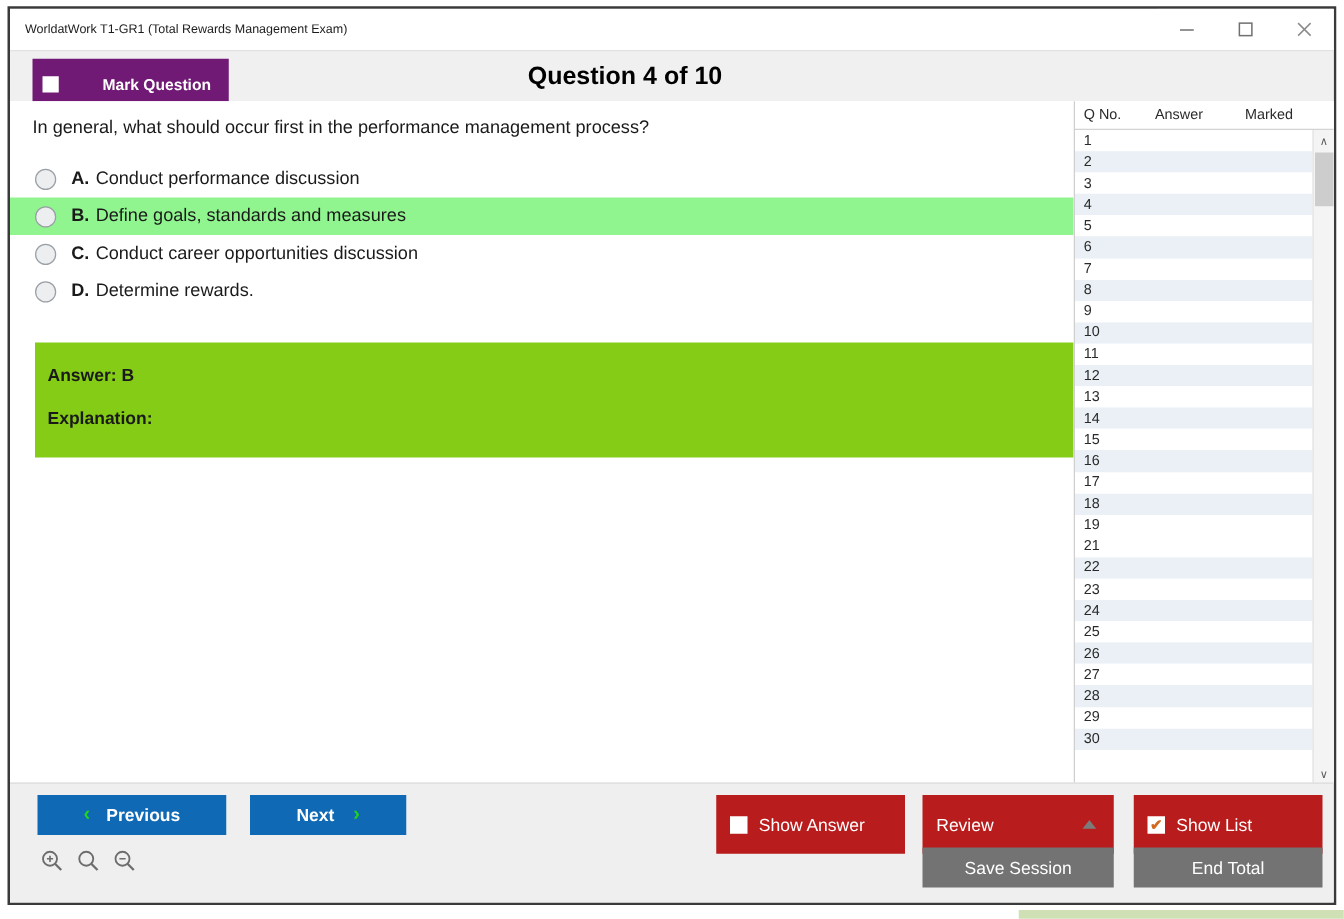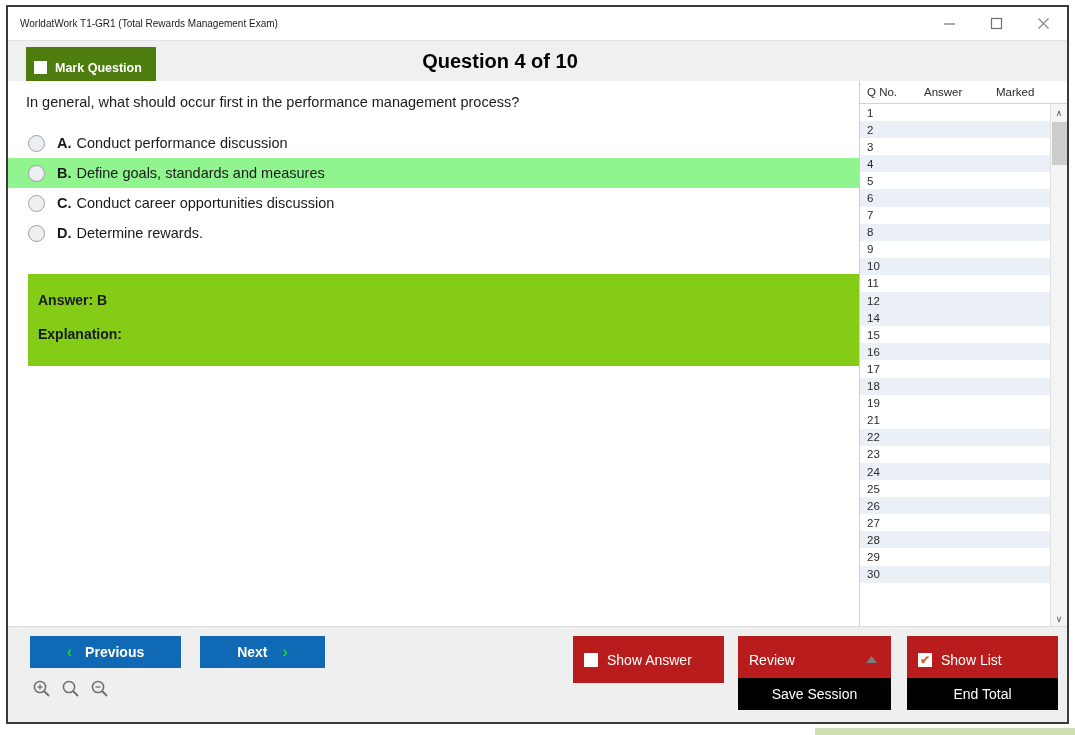--- a/index.html
+++ b/index.html
@@ -63,29 +63,30 @@
     position: relative;
     height: 40px;
     background: #f0f0f0;
     border-top: 1px solid #e2e2e2;
   }
   #mark-question-btn {
     position: absolute;
     left: 18px;
     top: 6px;
     height: 41px;
-    background: #4d7c0f;
+    background: #701a75;
     color: #ffffff;
     font-size: 12.5px;
     font-weight: bold;
     display: flex;
     align-items: center;
     padding: 0 14px 0 8px;
     box-sizing: border-box;
     cursor: pointer;
+    gap: 27px;
   }
   #mark-question-btn .cbox {
     width: 13px;
     height: 13px;
     background: #ffffff;
     margin-right: 8px;
     flex: 0 0 auto;
   }
   #question-heading {
     position: absolute;
@@ -308,21 +309,21 @@
     justify-content: center;
     color: #d3691f;
     font-size: 12px;
     font-weight: bold;
     line-height: 1;
   }
   .dark-btn {
     position: absolute;
     top: 51px;
     height: 32px;
-    background: #000000;
+    background: #737373;
     color: #ffffff;
     font-size: 14px;
     display: flex;
     align-items: center;
     justify-content: center;
     cursor: pointer;
   }
   #save-session-btn { left: 730px; width: 153px; }
   #end-exam-btn     { left: 899px; width: 151px; }
 
@@ -466,20 +467,25 @@
             <div class="q-row">
               <div class="cell-qno">11</div>
               <div class="cell-ans"></div>
               <div class="cell-mark"></div>
             </div>
             <div class="q-row alt">
               <div class="cell-qno">12</div>
               <div class="cell-ans"></div>
               <div class="cell-mark"></div>
             </div>
+            <div class="q-row">
+              <div class="cell-qno">13</div>
+              <div class="cell-ans"></div>
+              <div class="cell-mark"></div>
+            </div>
             <div class="q-row alt">
               <div class="cell-qno">14</div>
               <div class="cell-ans"></div>
               <div class="cell-mark"></div>
             </div>
             <div class="q-row">
               <div class="cell-qno">15</div>
               <div class="cell-ans"></div>
               <div class="cell-mark"></div>
             </div>

